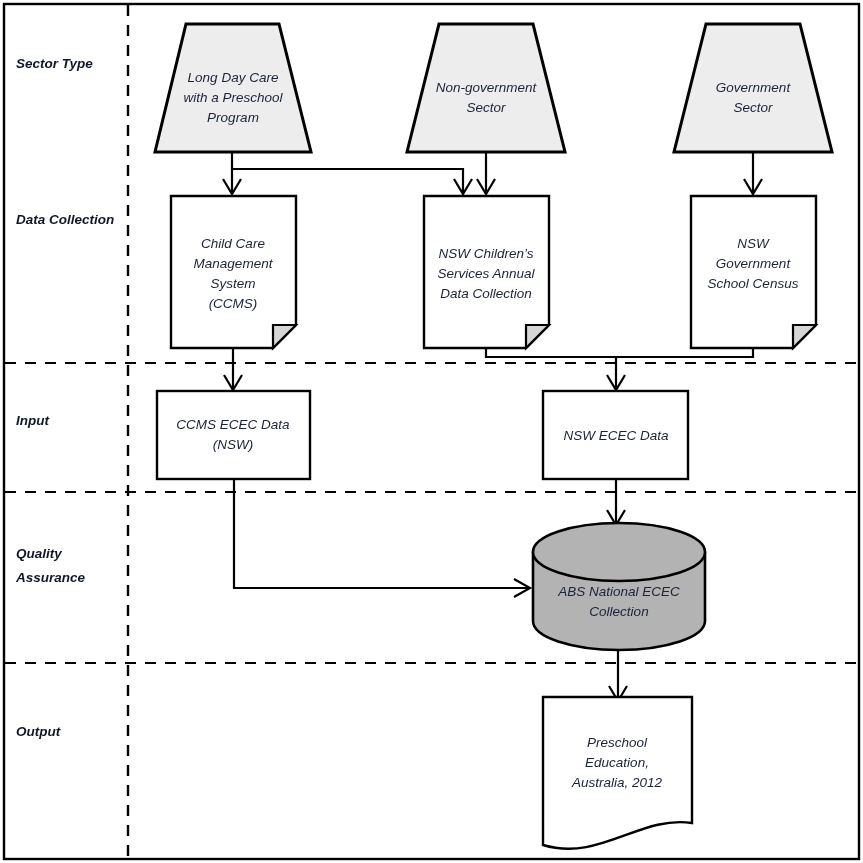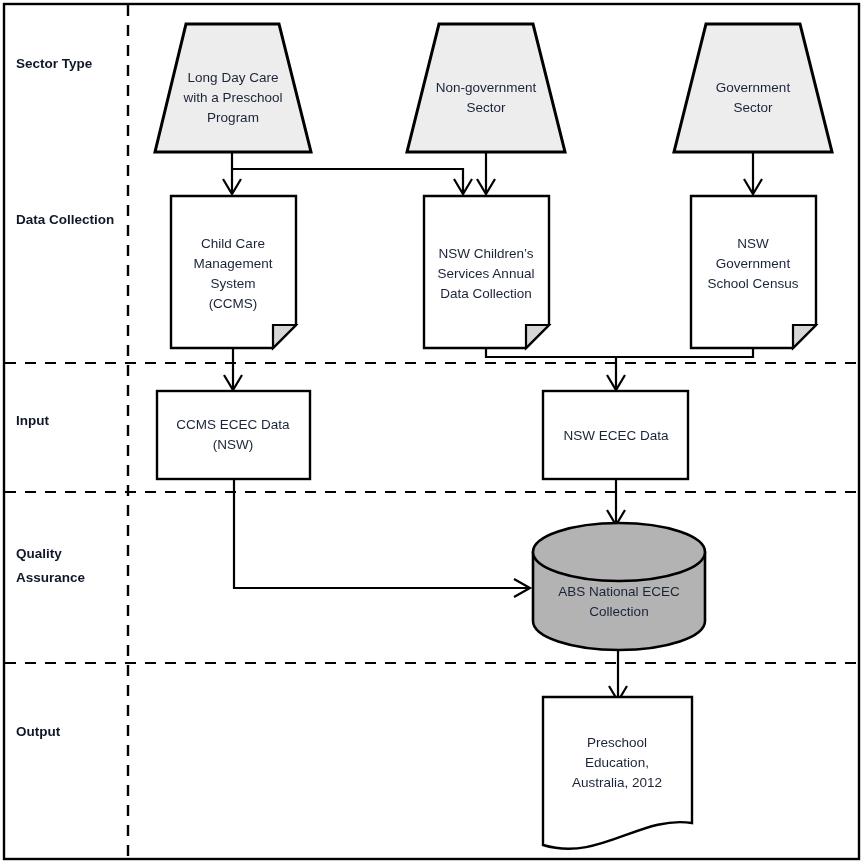--- a/index.html
+++ b/index.html
@@ -7,20 +7,21 @@
     padding: 0;
     background: #ffffff;
     font-family: "Liberation Sans", sans-serif;
   }
   #canvas {
     position: relative;
     width: 863px;
     height: 863px;
     background: #ffffff;
     overflow: hidden;
+    font-style: italic;
   }
   svg#diagram {
     position: absolute;
     top: 0; left: 0;
     width: 863px;
     height: 863px;
   }
   .swimlane-label {
     font-family: "Liberation Sans", sans-serif;
     font-size: 13.5px;

